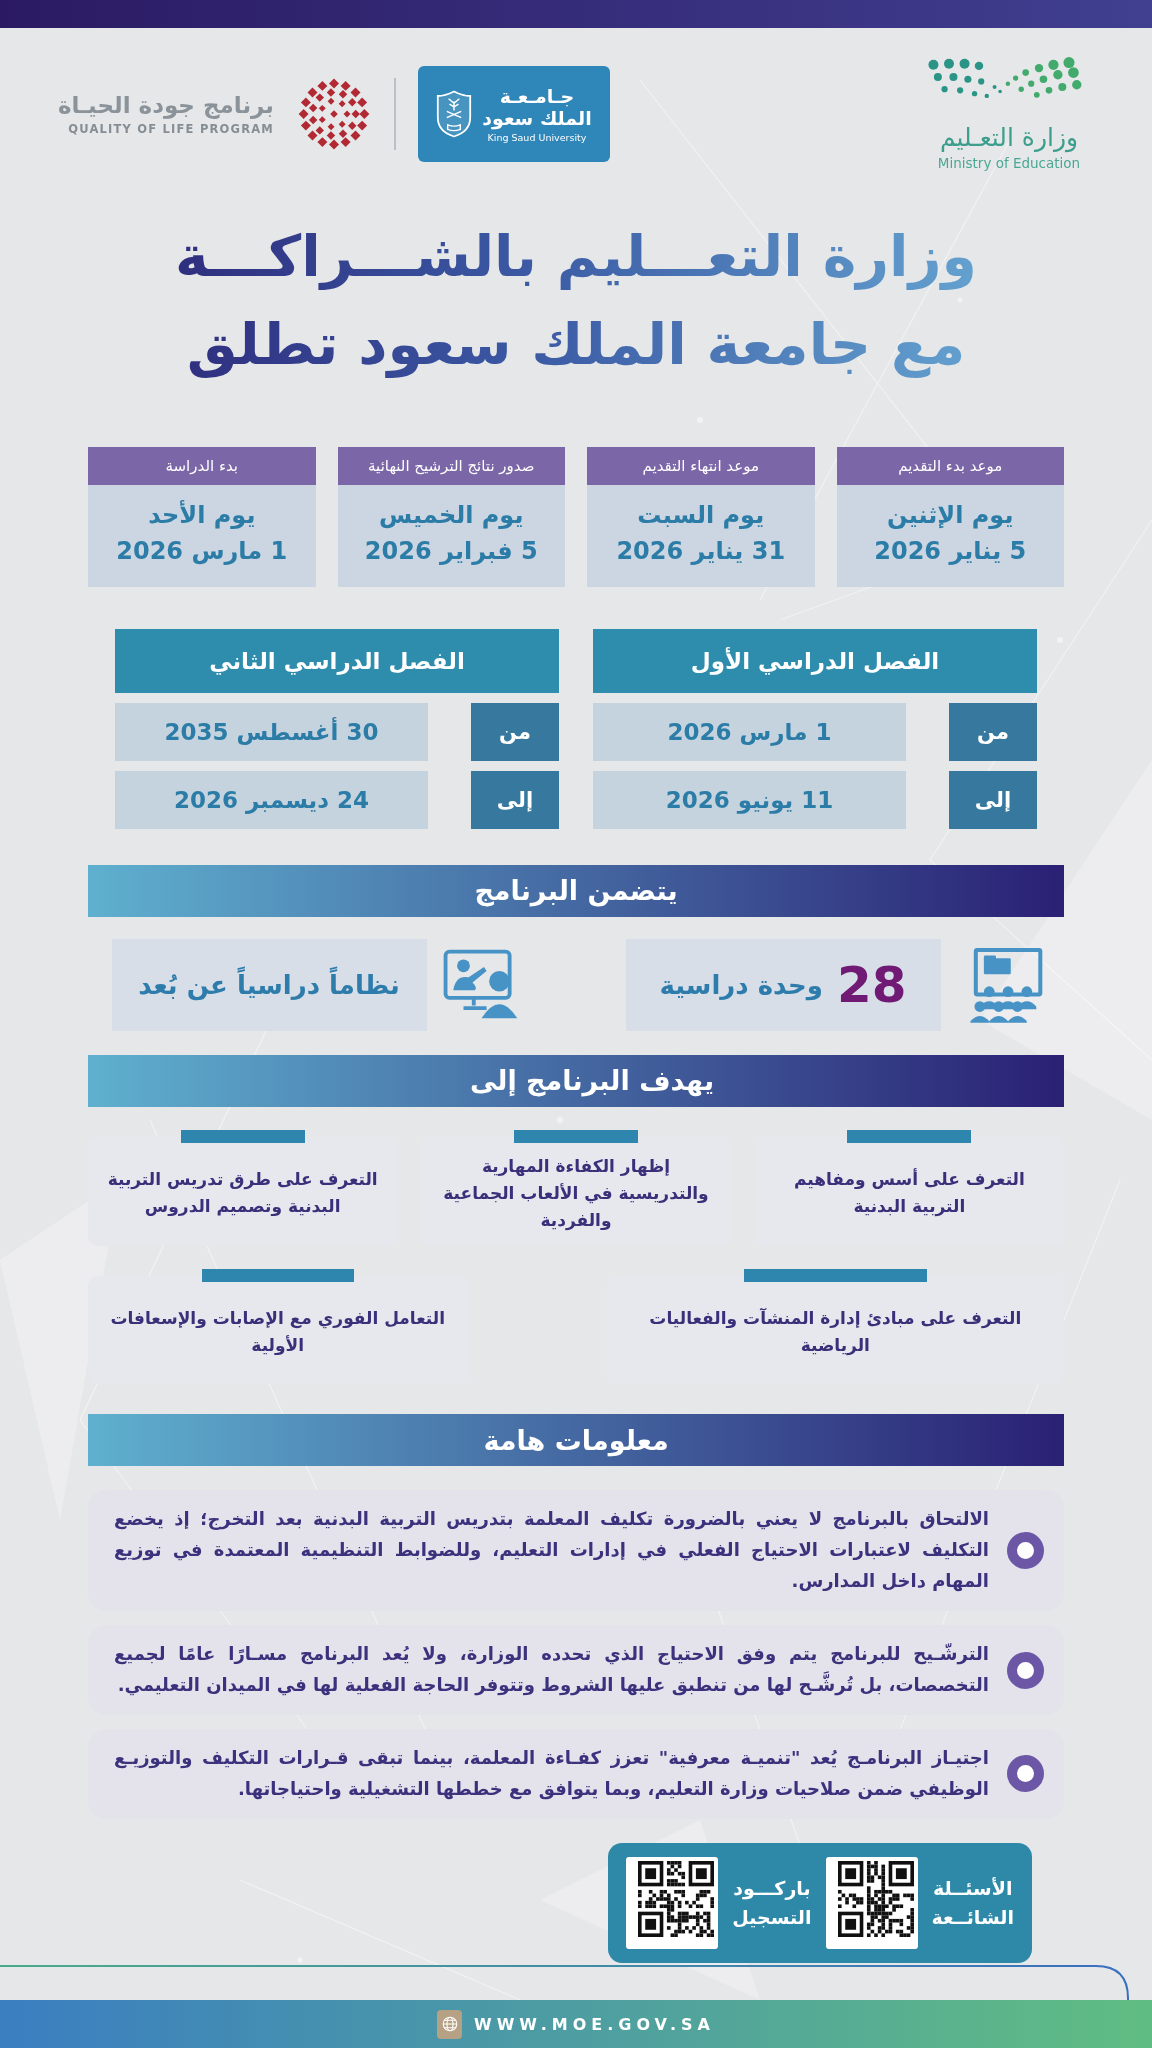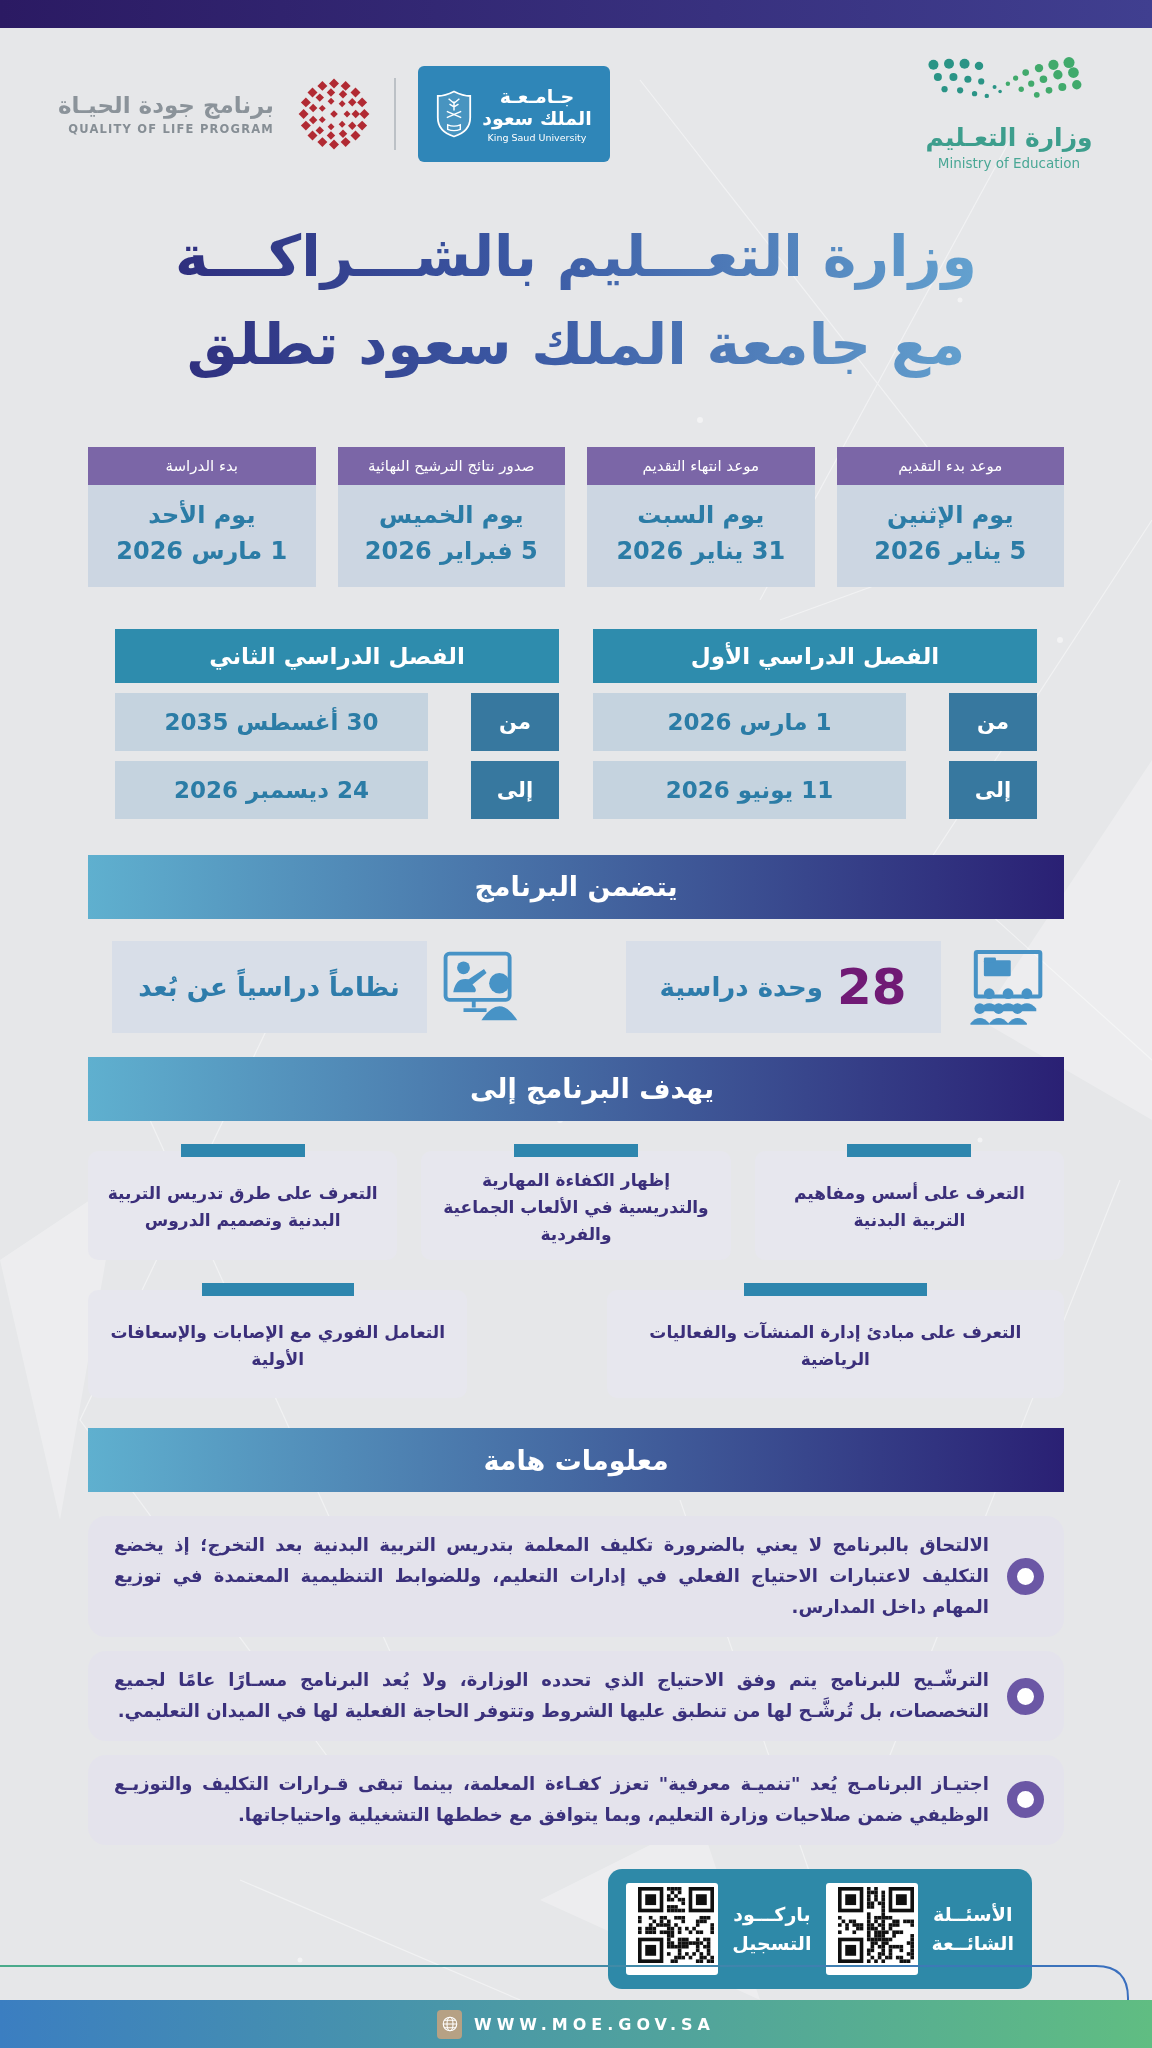--- a/index.html
+++ b/index.html
@@ -20,21 +20,21 @@
   .qol-ar{color:#8b939a;font-size:23px;font-weight:bold;direction:rtl;}
   .qol-en{color:#868e95;font-size:11.5px;font-weight:bold;letter-spacing:1.2px;margin-top:4px;}
   .divider{width:2px;height:72px;background:#bcc1c6;}
   .ksu-box{background:#2f86b8;border-radius:6px;width:176px;height:88px;display:flex;
            align-items:center;justify-content:center;gap:10px;direction:rtl;padding:4px 8px;}
   .ksu-text{text-align:center;color:#fff;}
   .ksu-ar1{font-size:19px;font-weight:bold;letter-spacing:2px;}
   .ksu-ar2{font-size:19px;font-weight:bold;}
   .ksu-en{font-size:9.5px;margin-top:3px;direction:ltr;}
   .moe-logo{display:flex;flex-direction:column;align-items:center;}
-  .moe-ar{color:#3d9e8d;font-size:25px;font-weight:bold;margin-top:16px;}
+  .moe-ar{color:#3d9e8d;font-size:25px;font-weight:normal;margin-top:16px;}
   .moe-en{color:#49a795;font-size:13.5px;margin-top:3px;}
 
   
   .main-title{margin:38px 70px 0;text-align:center;font-weight:bold;font-size:57px;line-height:1.55;
       background:linear-gradient(to left,#6db2d9 0%,#3b59a4 55%,#2b2273 100%);
       -webkit-background-clip:text;background-clip:text;color:transparent;}
   .intro{margin:26px 88px 0;color:#3b337e;font-size:24px;font-weight:600;line-height:1.62;
          text-align:justify;text-align-last:right;}
 
   
@@ -42,30 +42,30 @@
   .date-card{flex:1;display:flex;flex-direction:column;}
   .date-head{background:#7b66a7;color:#fff;font-size:15px;height:38px;display:flex;
              align-items:center;justify-content:center;}
   .date-body{background:#ccd6e2;flex:1;padding:12px 4px 18px;display:flex;flex-direction:column;
              align-items:center;justify-content:center;color:#2b7ca6;font-weight:bold;
              font-size:24px;line-height:1.5;}
 
   
   .sem-row{display:flex;gap:34px;margin:42px 115px 0;}
   .sem{flex:1;}
-  .sem-head{background:#2e8cad;color:#fff;font-weight:bold;font-size:23px;height:54px;
+  .sem-head{background:#2e8cad;color:#fff;font-weight:bold;font-size:23px;height:64px;
             display:flex;align-items:center;justify-content:center;}
   .sem-tr{display:flex;margin-top:10px;height:58px;}
   .sem-lbl{width:88px;background:#37789f;color:#fff;font-weight:bold;font-size:21px;
            display:flex;align-items:center;justify-content:center;margin-left:43px;}
   .sem-val{flex:1;background:#c5d3df;color:#2b7ca6;font-weight:bold;font-size:23px;
            display:flex;align-items:center;justify-content:center;}
 
   
-  .sec-head{margin:0 88px;height:64px;background:linear-gradient(90deg,#5fb0cf,#2a2074);
+  .sec-head{margin:0 88px;height:52px;background:linear-gradient(90deg,#5fb0cf,#2a2074);
             color:#fff;font-weight:bold;font-size:27px;display:flex;align-items:center;justify-content:center;}
   .mt36{margin-top:36px;}.mt24{margin-top:24px;padding-left:32px;}.mt30{margin-top:30px;}
 
   
   .inc-row{display:flex;margin:22px 60px 0;}
   .inc-item{flex:1;display:flex;align-items:center;justify-content:center;gap:16px;}
   .inc-box{background:#d8dee8;min-width:275px;height:92px;display:flex;align-items:center;
            justify-content:center;gap:14px;padding:0 20px;}
   .inc-num{color:#701a75;font-size:50px;font-weight:bold;line-height:1;}
   .inc-lbl{color:#2e7cab;font-size:26px;font-weight:bold;}

